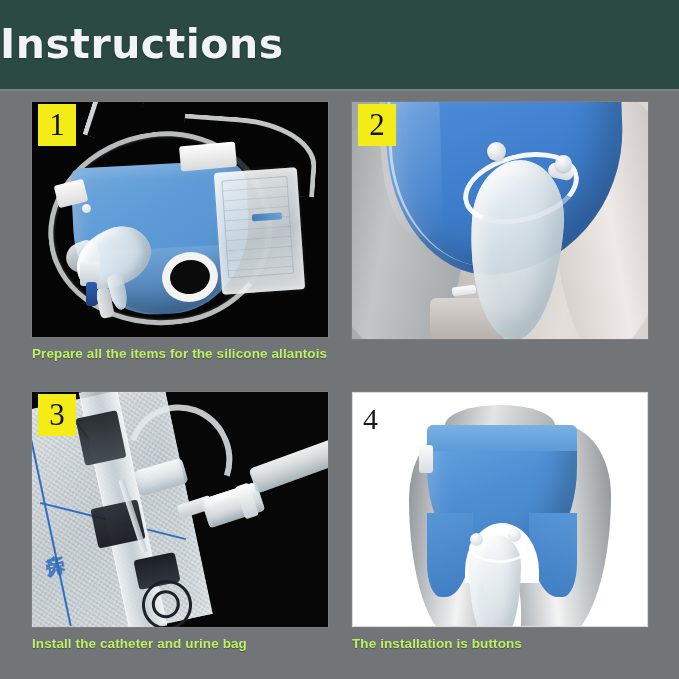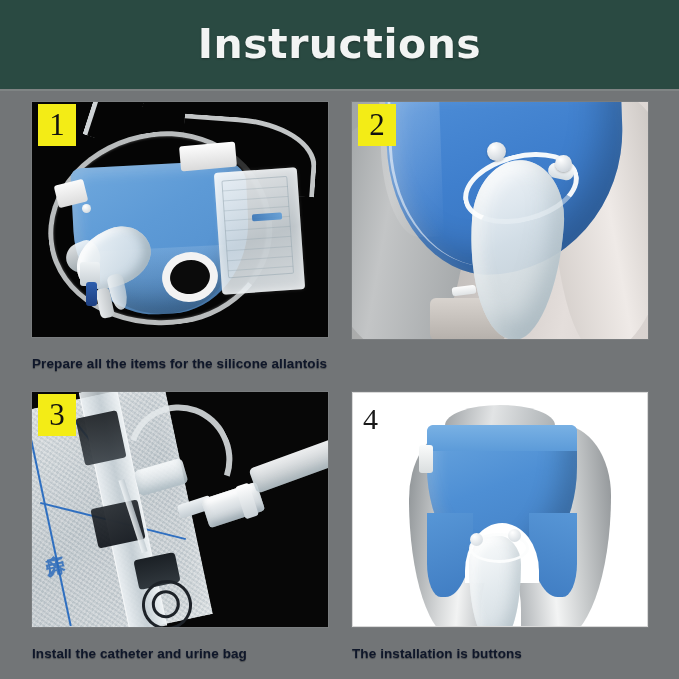--- a/index.html
+++ b/index.html
@@ -23,21 +23,21 @@
 
   
   #header {
     position: absolute;
     left: 0; top: 0;
     width: 679px;
     height: 89px;
     background: #2a4a42;
     display: flex;
     align-items: center;
-    justify-content: center;
+    justify-content: flex-start;
   }
   #header-title {
     color: #f2f4f3;
     font-family: "DejaVu Sans", sans-serif;
     font-size: 41px;
     font-weight: 700;
     letter-spacing: 0.5px;
     line-height: 1;
     text-shadow: 0 1px 2px rgba(0,0,0,0.35);
   }
@@ -94,22 +94,22 @@
     color: #1a1a1a;
     font-size: 30px;
     left: 10px; top: 8px;
     width: 34px; height: 36px;
     line-height: 36px;
     text-align: left;
   }
 
   .caption {
     width: 300px;
-    margin-top: 19px;
-    color: #0f172a;
+    margin-top: 9px;
+    color: #bef264;
     font-size: 13.5px;
     font-weight: 700;
     line-height: 1.18;
     letter-spacing: .1px;
     text-shadow: 0 1px 1px rgba(0,0,0,.35);
   }
 
   
   .p1-bg { position:absolute; inset:0; background:#050505; }
   

